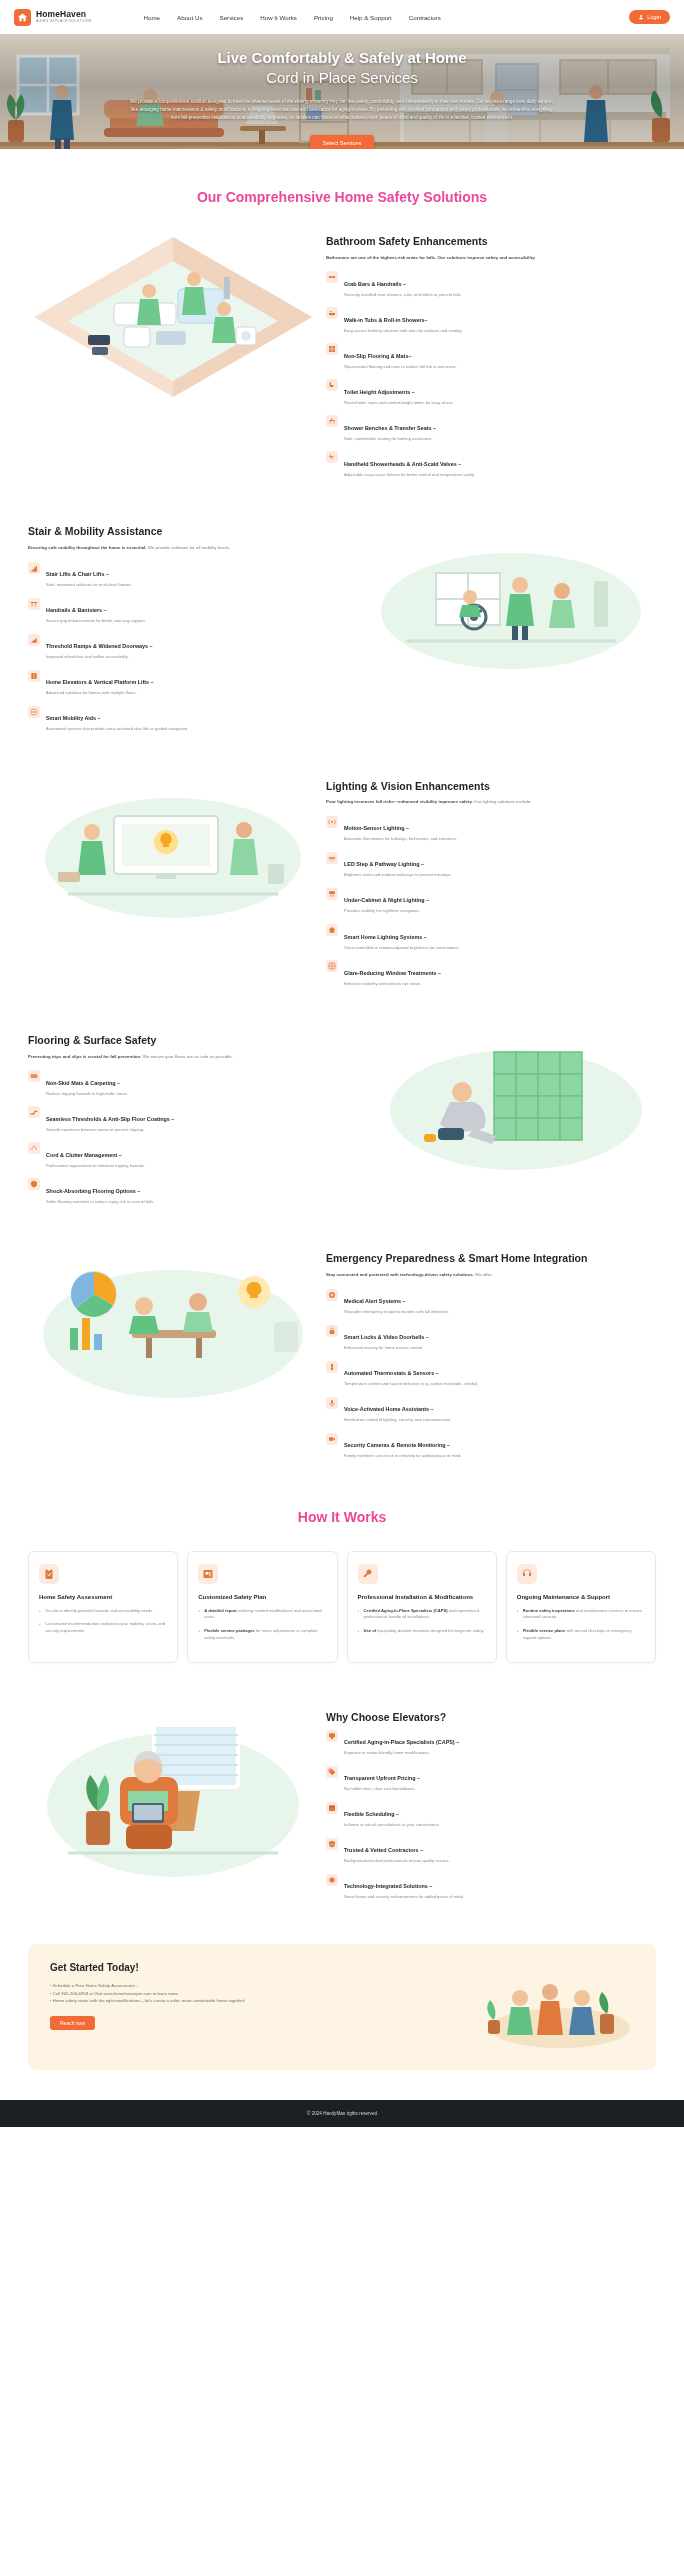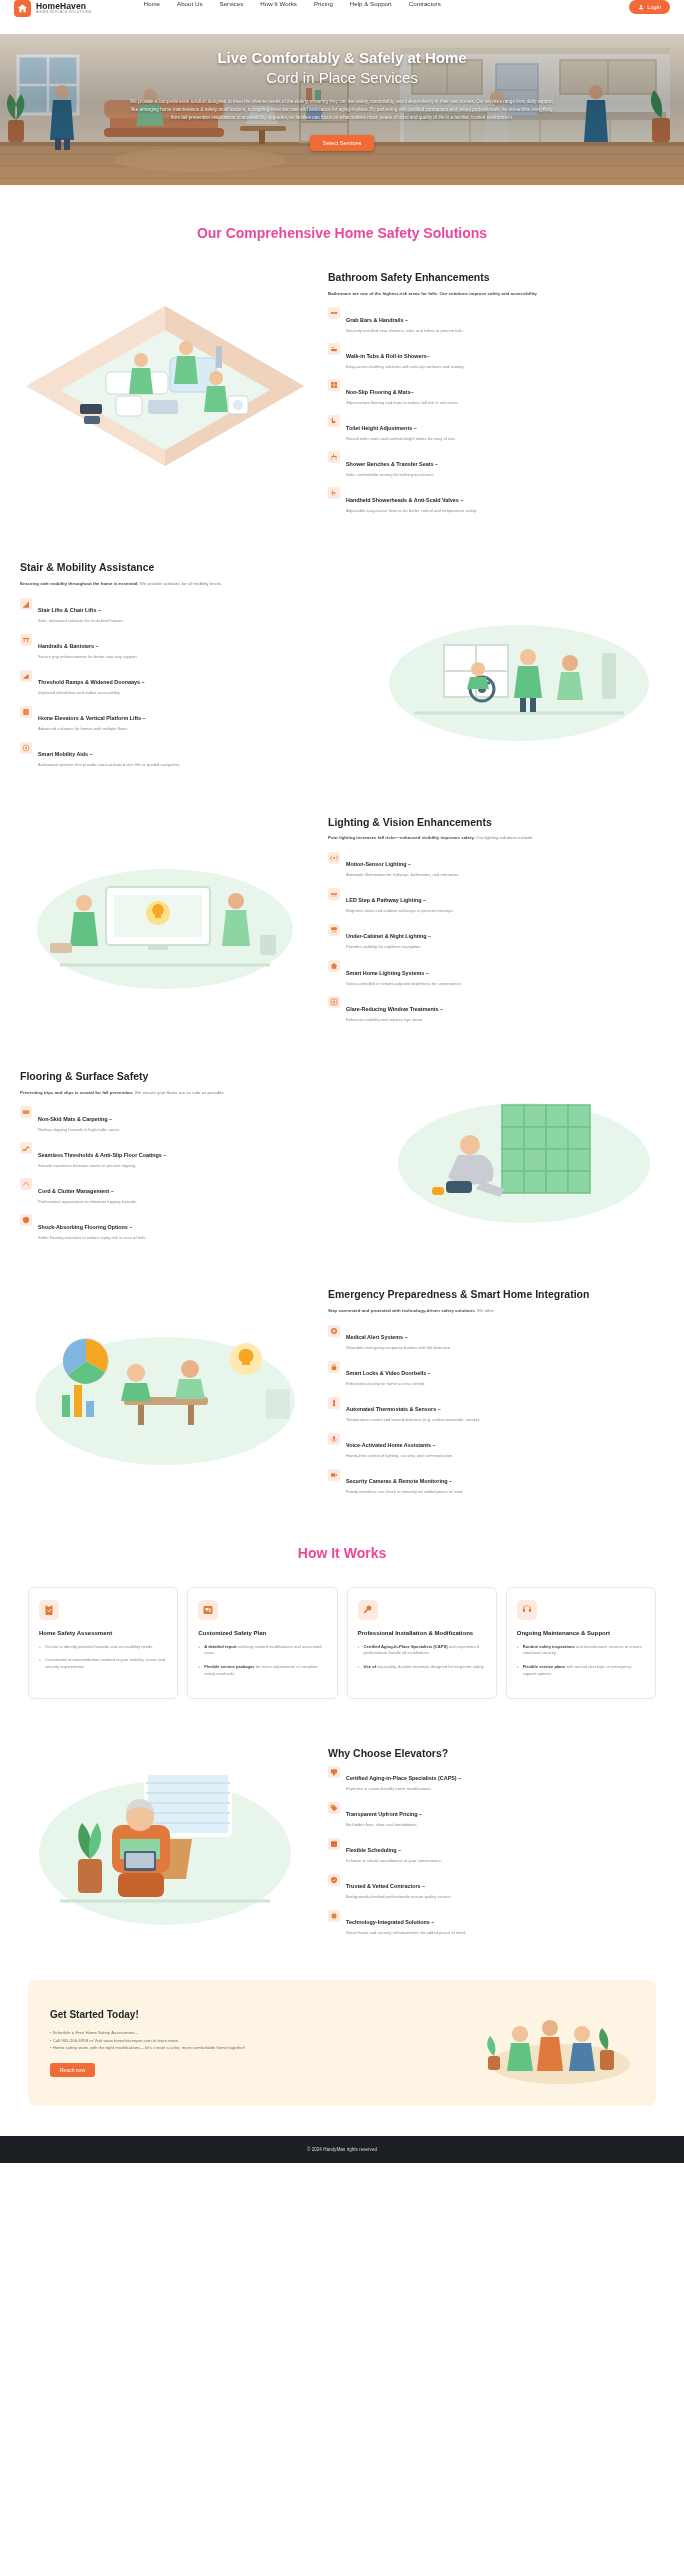--- a/index.html
+++ b/index.html
@@ -10,21 +10,21 @@
     color: #2d2d2d;
     -webkit-font-smoothing: antialiased;
   }
 
   
   .site-header {
     position: relative;
     height: 34px;
     background: rgba(255,255,255,0.92);
     display: flex;
-    align-items: flex-start;
+    align-items: center;
     padding: 0 14px;
     z-index: 5;
   }
   .brand { display: flex; align-items: center; gap: 5px; }
   .brand-mark {
     width: 17px; height: 17px; border-radius: 4px;
     background: #f26a36; position: relative;
     display: flex; align-items: center; justify-content: center;
   }
   .brand-mark svg { width: 11px; height: 11px; }
@@ -38,21 +38,21 @@
     background: #f26a36; color: #fff;
     font-size: 5.6px; padding: 4px 9px; border-radius: 10px;
     border: none; display: flex; align-items: center; gap: 3px;
     cursor: pointer;
   }
   .header-cta svg { width: 6px; height: 6px; }
 
   
   .hero {
     position: relative;
-    height: 151px;
+    height: 115px;
     overflow: hidden;
     background: linear-gradient(#cfe0ea, #e8d9c6);
   }
   .hero-art { position: absolute; inset: 0; }
   .hero-overlay {
     position: absolute; inset: 0;
     background: linear-gradient(180deg, rgba(20,30,40,.12) 0%, rgba(20,30,40,.30) 45%, rgba(20,30,40,.12) 100%);
   }
   .hero-content {
     position: absolute; inset: 0;
@@ -77,22 +77,22 @@
   }
 
   
   .section-title {
     text-align: center; font-size: 14px; font-weight: bold;
     color: #ec4899; margin: 40px 0 26px;
   }
 
   
   .block {
-    display: flex; align-items: center;
-    gap: 18px; padding: 0 20px; margin-bottom: 34px;
+    display: flex; align-items: flex-start;
+    gap: 8px; padding: 0 28px; margin-bottom: 34px;
   }
   .block.reverse { flex-direction: row-reverse; }
   .block-art { width: 290px; flex: 0 0 290px; }
   .block-text { flex: 1; padding-top: 4px; }
   .block-head { font-size: 10.5px; font-weight: bold; color: #1f2328; margin-bottom: 5px; line-height: 1.3; }
   .block-lead { font-size: 4.4px; color: #7d7d7d; line-height: 1.7; margin-bottom: 10px; }
   .block-lead b { color: #4a4a4a; }
 
   .feat { display: flex; gap: 6px; margin-bottom: 9px; }
   .feat-icon {
@@ -124,21 +124,21 @@
     margin-bottom: 7px; padding-left: 6px; position: relative;
   }
   .hiw-list li:before {
     content: "•"; position: absolute; left: 0; top: -1px; color: #b5b5b5; font-size: 5px;
   }
   .hiw-list li b { color: #3d3d3d; }
 
   
   .cta-band {
     margin: 0 28px 30px; background: #fdf4e3; border-radius: 8px;
-    display: flex; align-items: center; padding: 18px 22px; gap: 14px;
+    display: flex; padding: 18px 22px; gap: 14px;
   }
   .cta-left { flex: 1; }
   .cta-title { font-size: 10px; font-weight: bold; color: #22262b; margin-bottom: 9px; }
   .cta-list { list-style: none; }
   .cta-list li { font-size: 4.3px; color: #6f6f6f; line-height: 1.8; }
   .cta-btn {
     margin-top: 11px; background: #f26a36; color: #fff; border: none;
     font-size: 5px; padding: 4px 10px; border-radius: 3px; cursor: pointer;
   }
   .cta-art { width: 170px; flex: 0 0 170px; }

